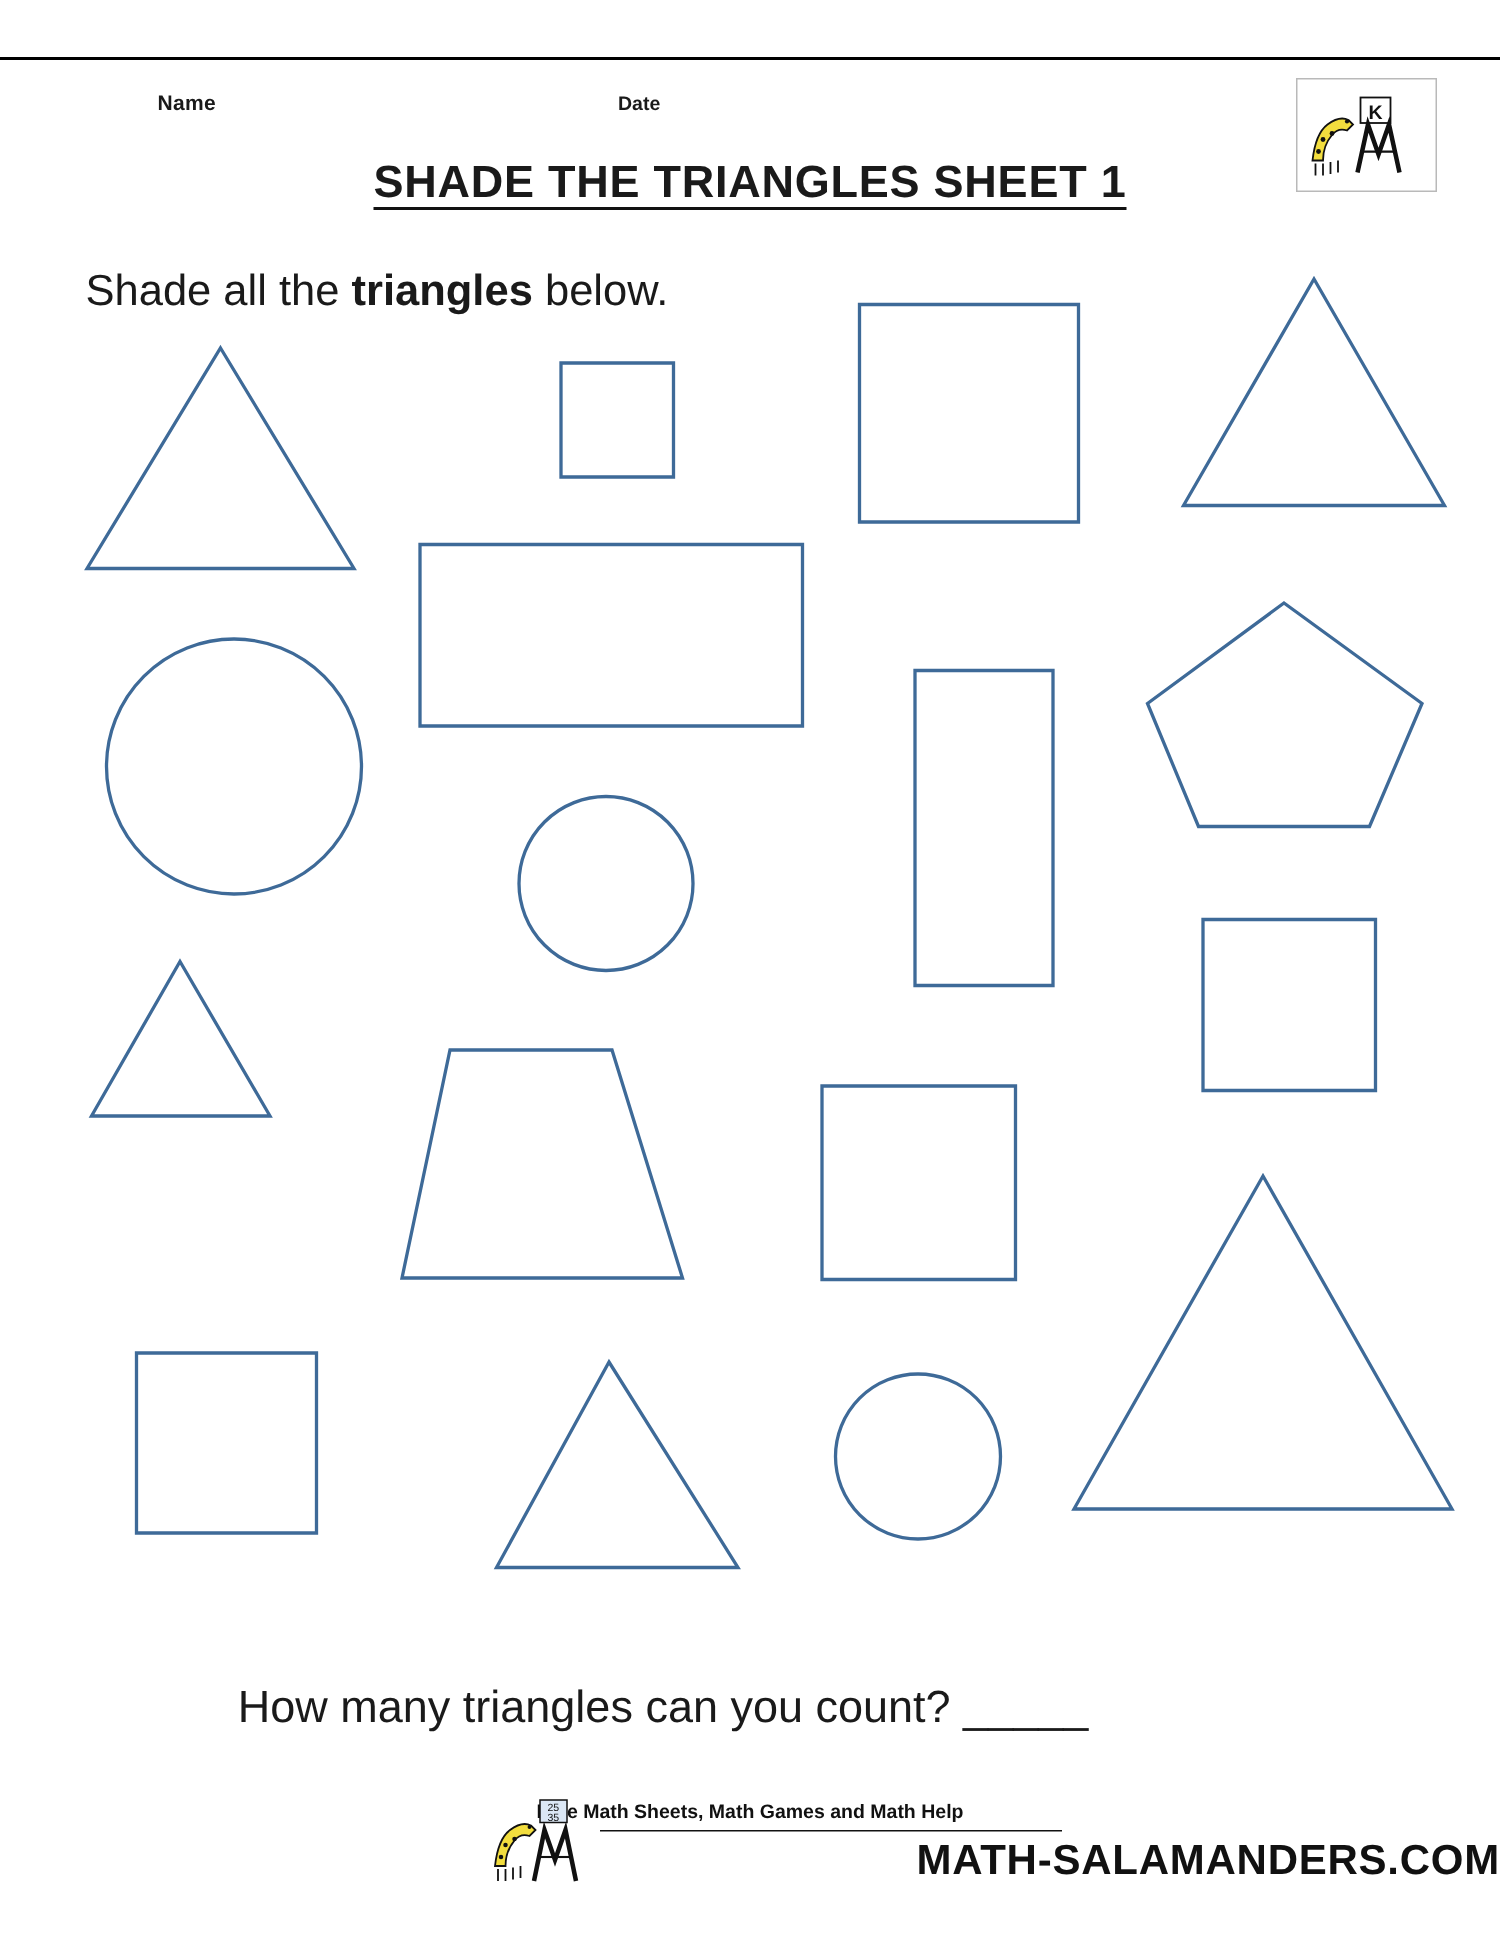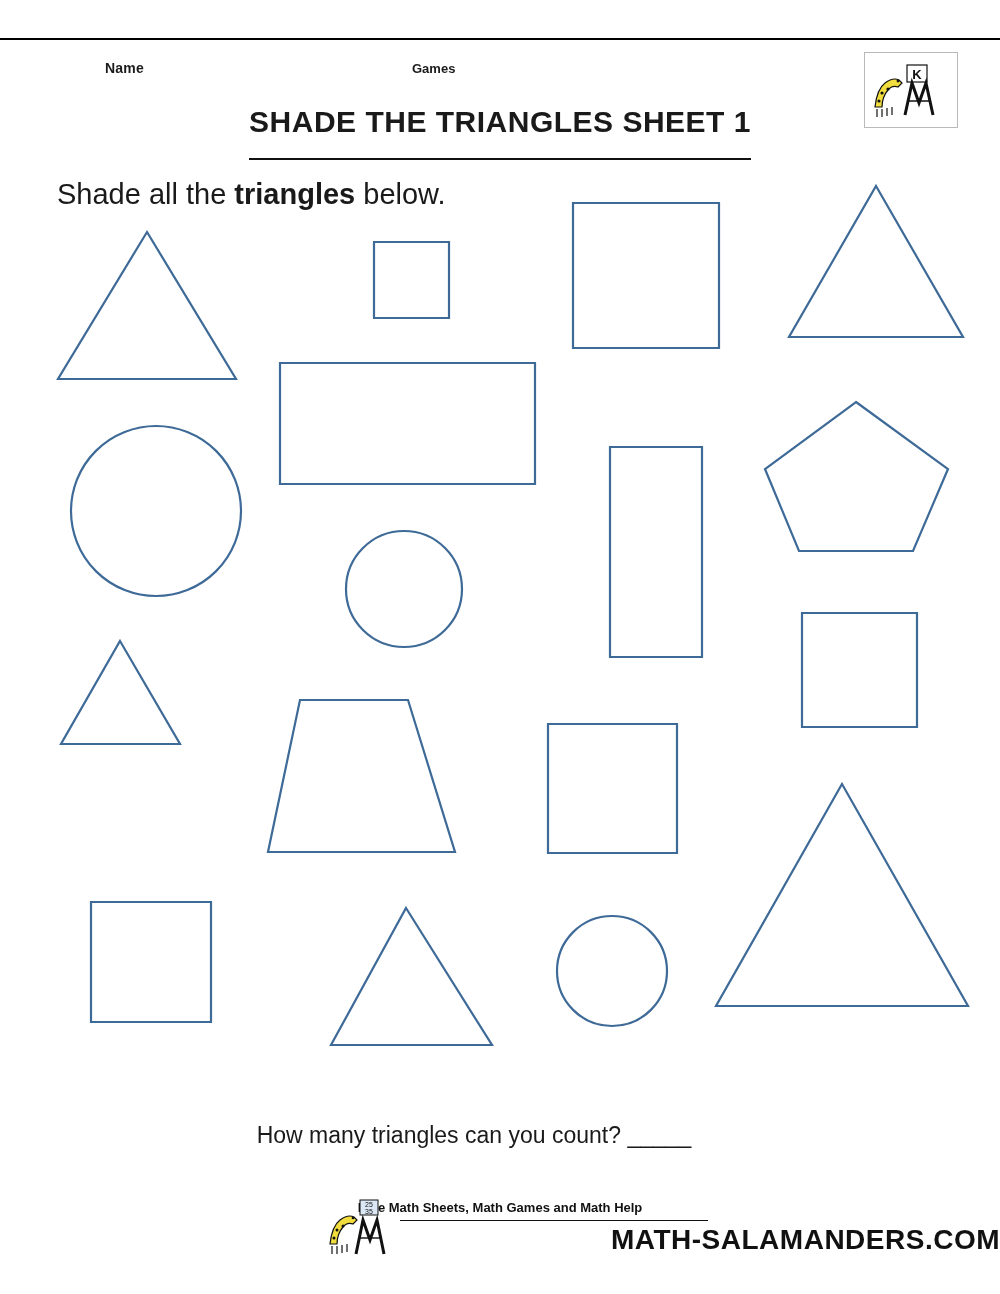--- a/index.html
+++ b/index.html
@@ -60,37 +60,36 @@
     left: 0;
     top: 105px;
     width: 1000px;
     text-align: center;
     font-size: 30px;
     font-weight: bold;
     letter-spacing: 0.5px;
   }
   .title span {
     border-bottom: 2px solid #111;
-    padding-bottom: 20px;
+    padding-bottom: 0;
   }
   .instruction {
     position: absolute;
     left: 57px;
     top: 178px;
     font-size: 29px;
   }
   .instruction b { font-weight: bold; }
   .question {
     position: absolute;
     left: 0;
     top: 1122px;
     width: 884px;
     text-align: center;
-    font-size: 23px;
-    margin-left: 32px;
+    font-size: 30px;
   }
   .footer-tagline {
     position: absolute;
     left: 0;
     top: 1200px;
     width: 1000px;
     text-align: center;
     font-size: 13px;
     font-weight: bold;
     color: #111;
@@ -128,21 +127,21 @@
   }
 </style>
 </head>
 <body>
 
 <div class="page">
 
   <div class="top-rule"></div>
 
   <div class="name-label">Name</div>
-  <div class="date-label">Games</div>
+  <div class="date-label">Date</div>
 
   <div class="logo-box">
     <svg width="90" height="72" viewBox="0 0 90 72">
 
       <g>
         <path d="M10 54 q2 -18 10 -24 q8 -6 14 -3 l3 3 l-4 4 q-6 -2 -10 3 q-6 7 -6 17 z" fill="#f2dd3e" stroke="#111" stroke-width="1.2"></path>
         <circle cx="33" cy="28" r="1.4" fill="#111"></circle>
         <path d="M12 56 l0 8 M17 56 l0 8 M22 55 l0 8 M27 54 l0 8" stroke="#111" stroke-width="1.2" fill="none"></path>
         <circle cx="17" cy="40" r="1.6" fill="#111"></circle>
         <circle cx="23" cy="36" r="1.6" fill="#111"></circle>

